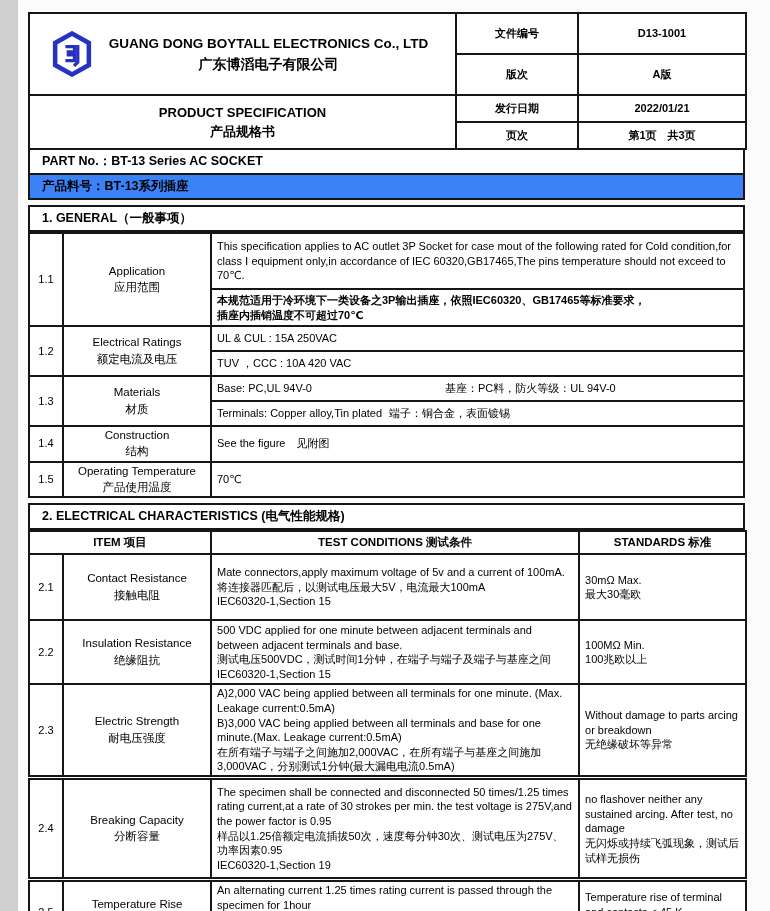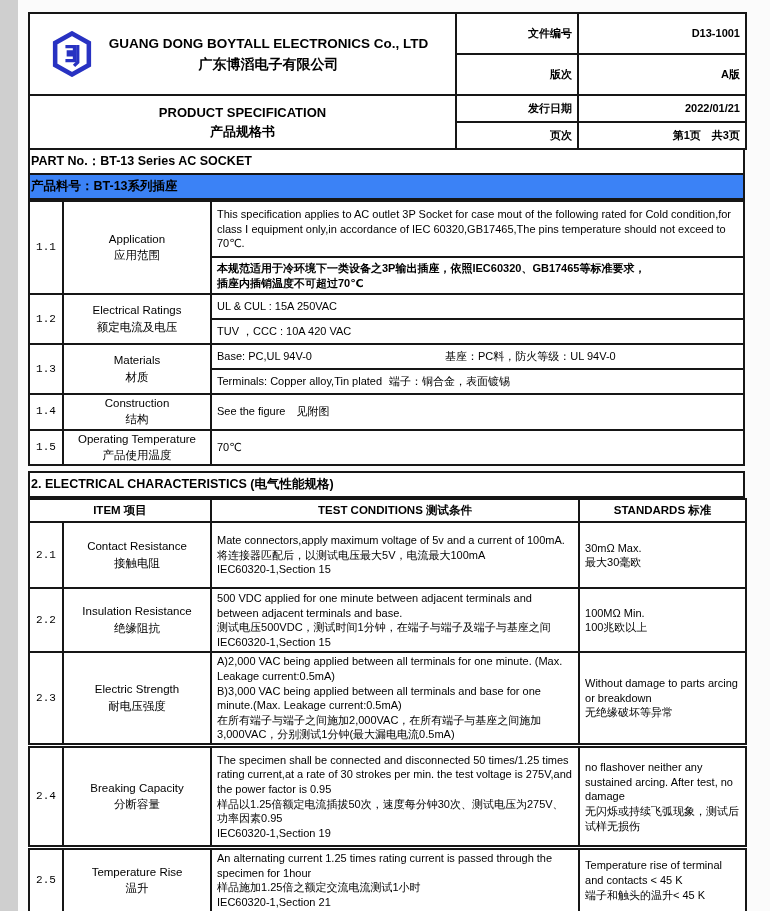--- a/index.html
+++ b/index.html
@@ -23,33 +23,33 @@
   .header-t td { height:23px; }
   .company-cell { display:flex; align-items:center; gap:10px; padding:4px 8px; border:none; }
   td.wrap { padding:13px; }
   .company-text { flex:1; text-align:center; }
   .company-en { font-size:13.5px; font-weight:bold; }
   .company-cn { font-size:14px; font-weight:bold; margin-top:2px; }
   .logo-svg { width:42px; height:46px; display:block; }
   .title-cell { text-align:center; }
   .title-en { font-size:13px; font-weight:bold; }
   .title-cn { font-size:13px; font-weight:bold; margin-top:2px; }
-  .meta { font-size:12.5px; font-weight:bold; text-align:right; }
+  .meta { font-size:12.5px; font-weight:bold; text-align:center; }
 
   
   .bar {
     border:2px solid #161616; background:#fff; margin-top:-2px;
     min-height:19px; display:flex; align-items:center;
-    padding:2px 1px; font-size:12.5px; font-weight:bold;
+    padding:2px 12px; font-size:12.5px; font-weight:bold;
   }
   .gray { background:#3b82f6; }
   .section-title { margin-top:5px; }
 
   
-  .no-cell { text-align:center; font-size:11px;font-family:Liberation Mono, monospace; }
+  .no-cell { text-align:center; font-size:11px; }
   .item-cell { text-align:center; }
   .item-en { font-size:11.5px; }
   .item-cn { font-size:11.5px; margin-top:1px; }
   .h53 { height:52px; }
   .h34 { height:33px;font-weight:bold; }
   .h22 { height:21px; }
   .h23 { height:22px; }
   .seg-en { display:inline-block; }
   .seg1 { width:228px; }
   .seg2 { width:172px; }
@@ -112,20 +112,21 @@
     <tr>
       <td class="meta">页次</td>
       <td class="meta">第1页　共3页</td>
     </tr>
   </tbody>
     </table>
 
   <div class="bar">PART No.：BT-13 Series AC SOCKET</div>
   <div class="bar gray">产品料号：BT-13系列插座</div>
 
+  <div class="bar section-title">1. GENERAL（一般事项）</div>
 
   <table class="t">
     <colgroup>
         <col style="width:34px">
         <col style="width:148px">
         <col>
       </colgroup>
     <tbody>
         <tr>
       <td rowspan="2" class="no-cell">1.1</td>

